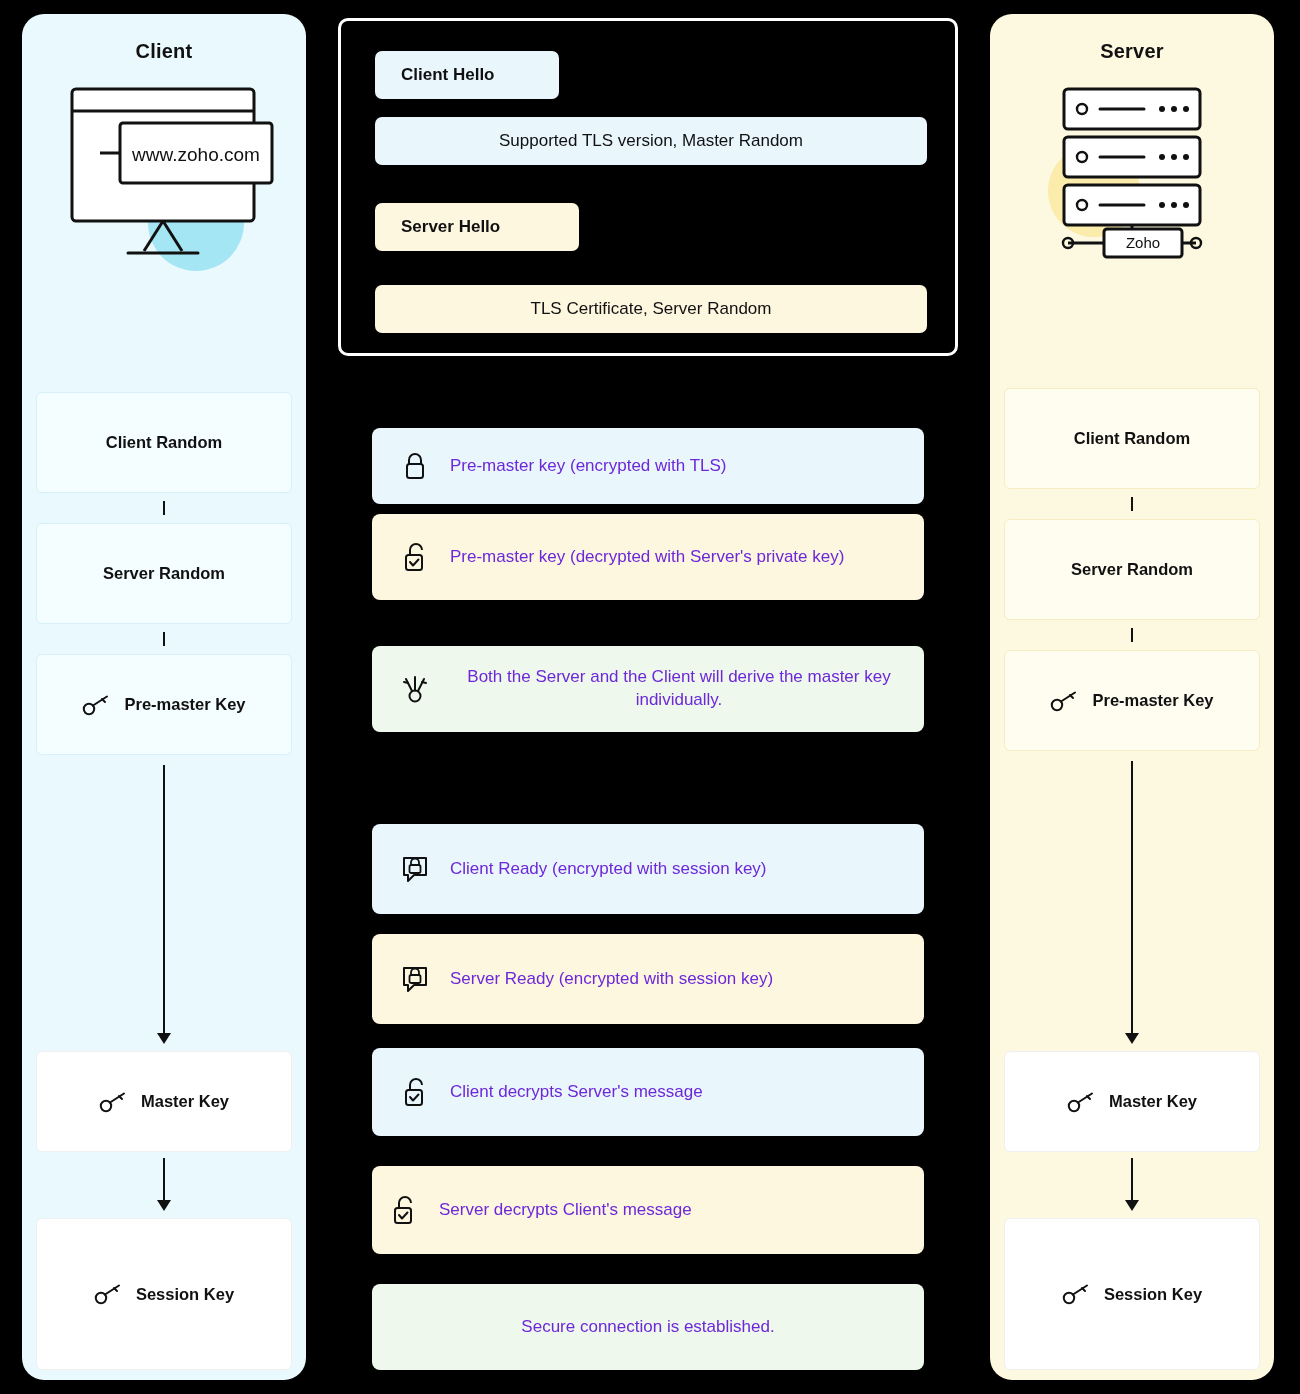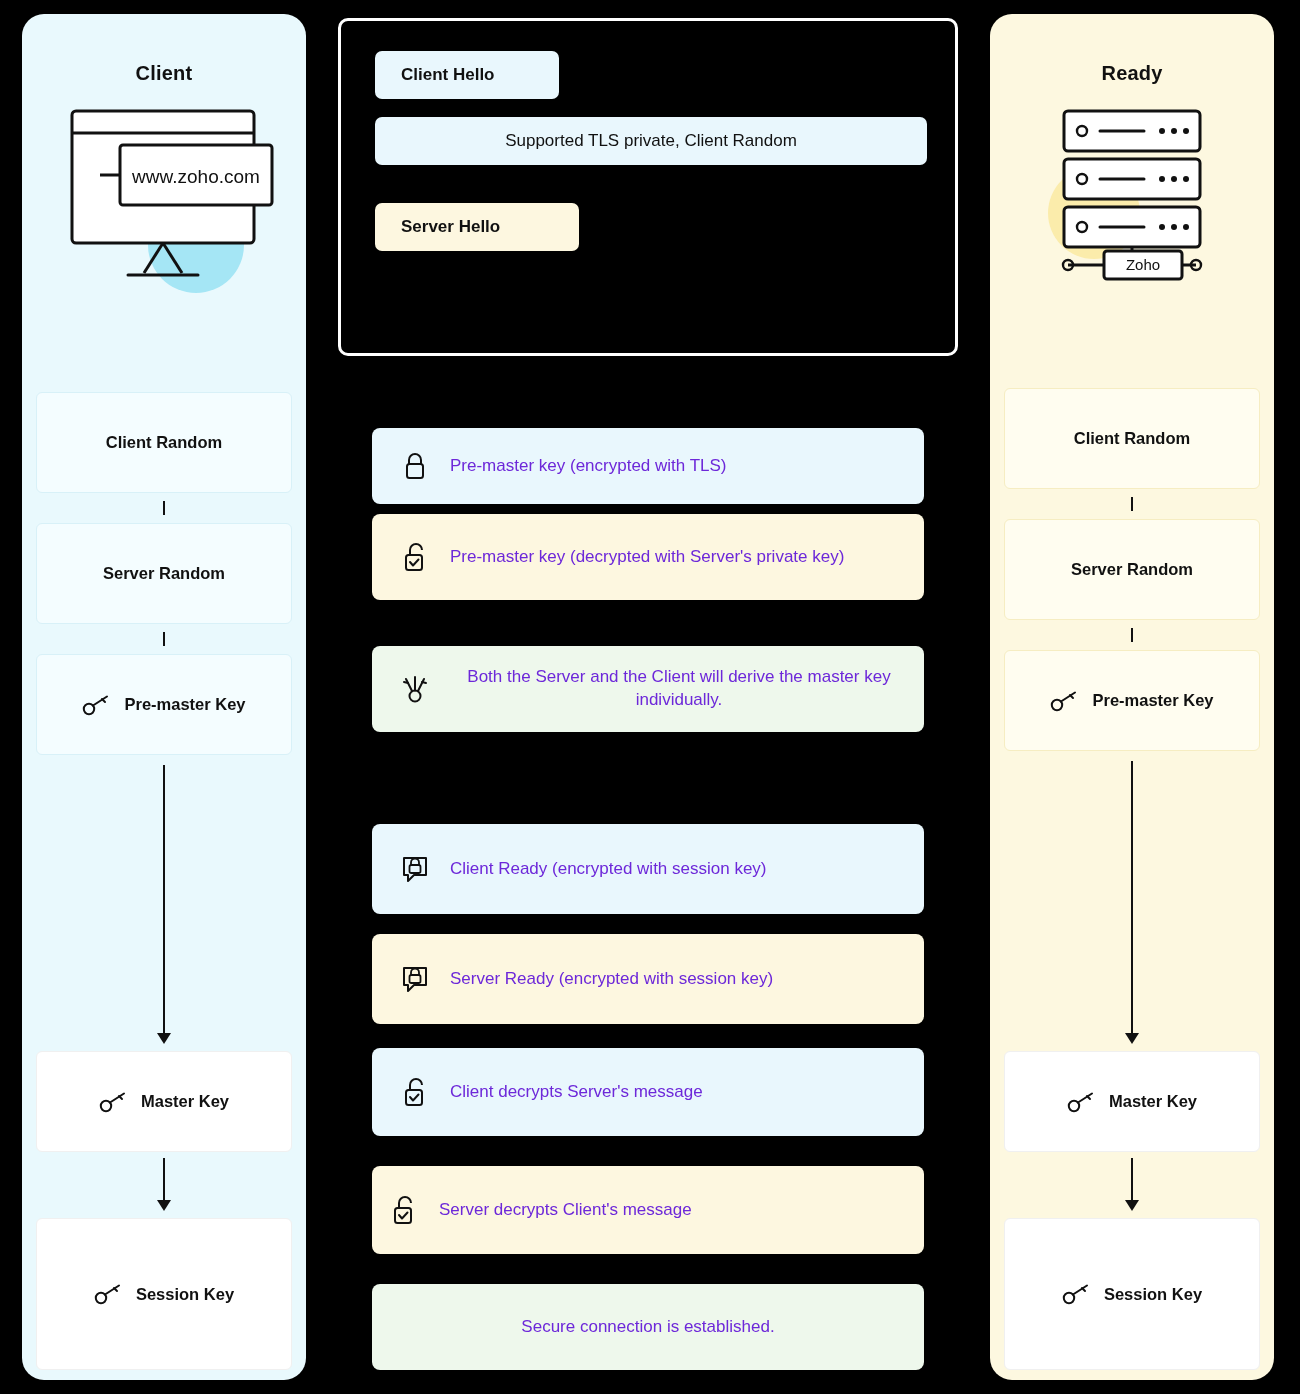--- a/index.html
+++ b/index.html
@@ -25,21 +25,21 @@
     border-radius: 22px;
   }
   .col-client { left: 22px; background: #e9f9fd; }
   .col-server { left: 990px; background: #fdf8e0; }
 
   .col-title {
     text-align: center;
     font-size: 20px;
     font-weight: bold;
     color: #111;
-    margin-top: 48px;
+    margin-top: 26px;
     letter-spacing: .2px;
   }
 
   
   .art {
     position: relative;
     width: 100%;
     height: 230px;
   }
   .art svg { position: absolute; left: 50%; transform: translateX(-50%); top: 12px; }
@@ -201,21 +201,21 @@
           <circle cx="7" cy="15" r="5.2" fill="none" stroke="#111" stroke-width="2"></circle>
           <line x1="11" y1="11.5" x2="25" y2="2.5" stroke="#111" stroke-width="2" stroke-linecap="round"></line>
           <line x1="20" y1="5" x2="23" y2="8" stroke="#111" stroke-width="2" stroke-linecap="round"></line>
         </svg>
         <span>Session Key</span>
       </div>
     </div>
   </div>
 
   <div class="col col-server">
-    <div class="col-title">Ready</div>
+    <div class="col-title">Server</div>
 
     <div class="art">
       <svg width="240" height="200" viewBox="0 0 240 200">
         <circle cx="82" cy="116" r="46" fill="#fbecab"></circle>
         <rect x="52" y="14" width="136" height="40" rx="4" fill="#ffffff" stroke="#111" stroke-width="3"></rect>
         <circle cx="70" cy="34" r="5" fill="none" stroke="#111" stroke-width="2.4"></circle>
         <line x1="88" y1="34" x2="132" y2="34" stroke="#111" stroke-width="3" stroke-linecap="round"></line>
         <circle cx="150" cy="34" r="3" fill="#111"></circle>
           <circle cx="162" cy="34" r="3" fill="#111"></circle>
           <circle cx="174" cy="34" r="3" fill="#111"></circle>
@@ -286,24 +286,27 @@
         <span>Session Key</span>
       </div>
     </div>
   </div>
 
   <div class="hello-panel">
     <div class="pill left bold" style="position:absolute;left:34px;top:30px;width:184px;height:48px;background:#e9f7fd;">
       <span>Client Hello</span>
     </div>
     <div class="pill center" style="position:absolute;left:34px;top:96px;width:552px;height:48px;background:#e9f7fd;">
-      <span>Supported TLS private, Client Random</span>
+      <span>Supported TLS version, Master Random</span>
     </div>
     <div class="pill left bold" style="position:absolute;left:34px;top:182px;width:204px;height:48px;background:#fdf7e0;">
       <span>Server Hello</span>
+    </div>
+    <div class="pill center" style="position:absolute;left:34px;top:264px;width:552px;height:48px;background:#fdf7e0;">
+      <span>TLS Certificate, Server Random</span>
     </div>
   </div>
 
   <div class="msg blue" style="top:428px;height:76px;">
     <span class="ic">
       <svg width="28" height="30" viewBox="0 0 28 30">
         <path d="M8 13 V9 a6 6 0 0 1 12 0 V13" fill="none" stroke="#111" stroke-width="2"></path>
         <rect x="6" y="13" width="16" height="14" rx="2.5" fill="none" stroke="#111" stroke-width="2"></rect>
       </svg>
     </span>

